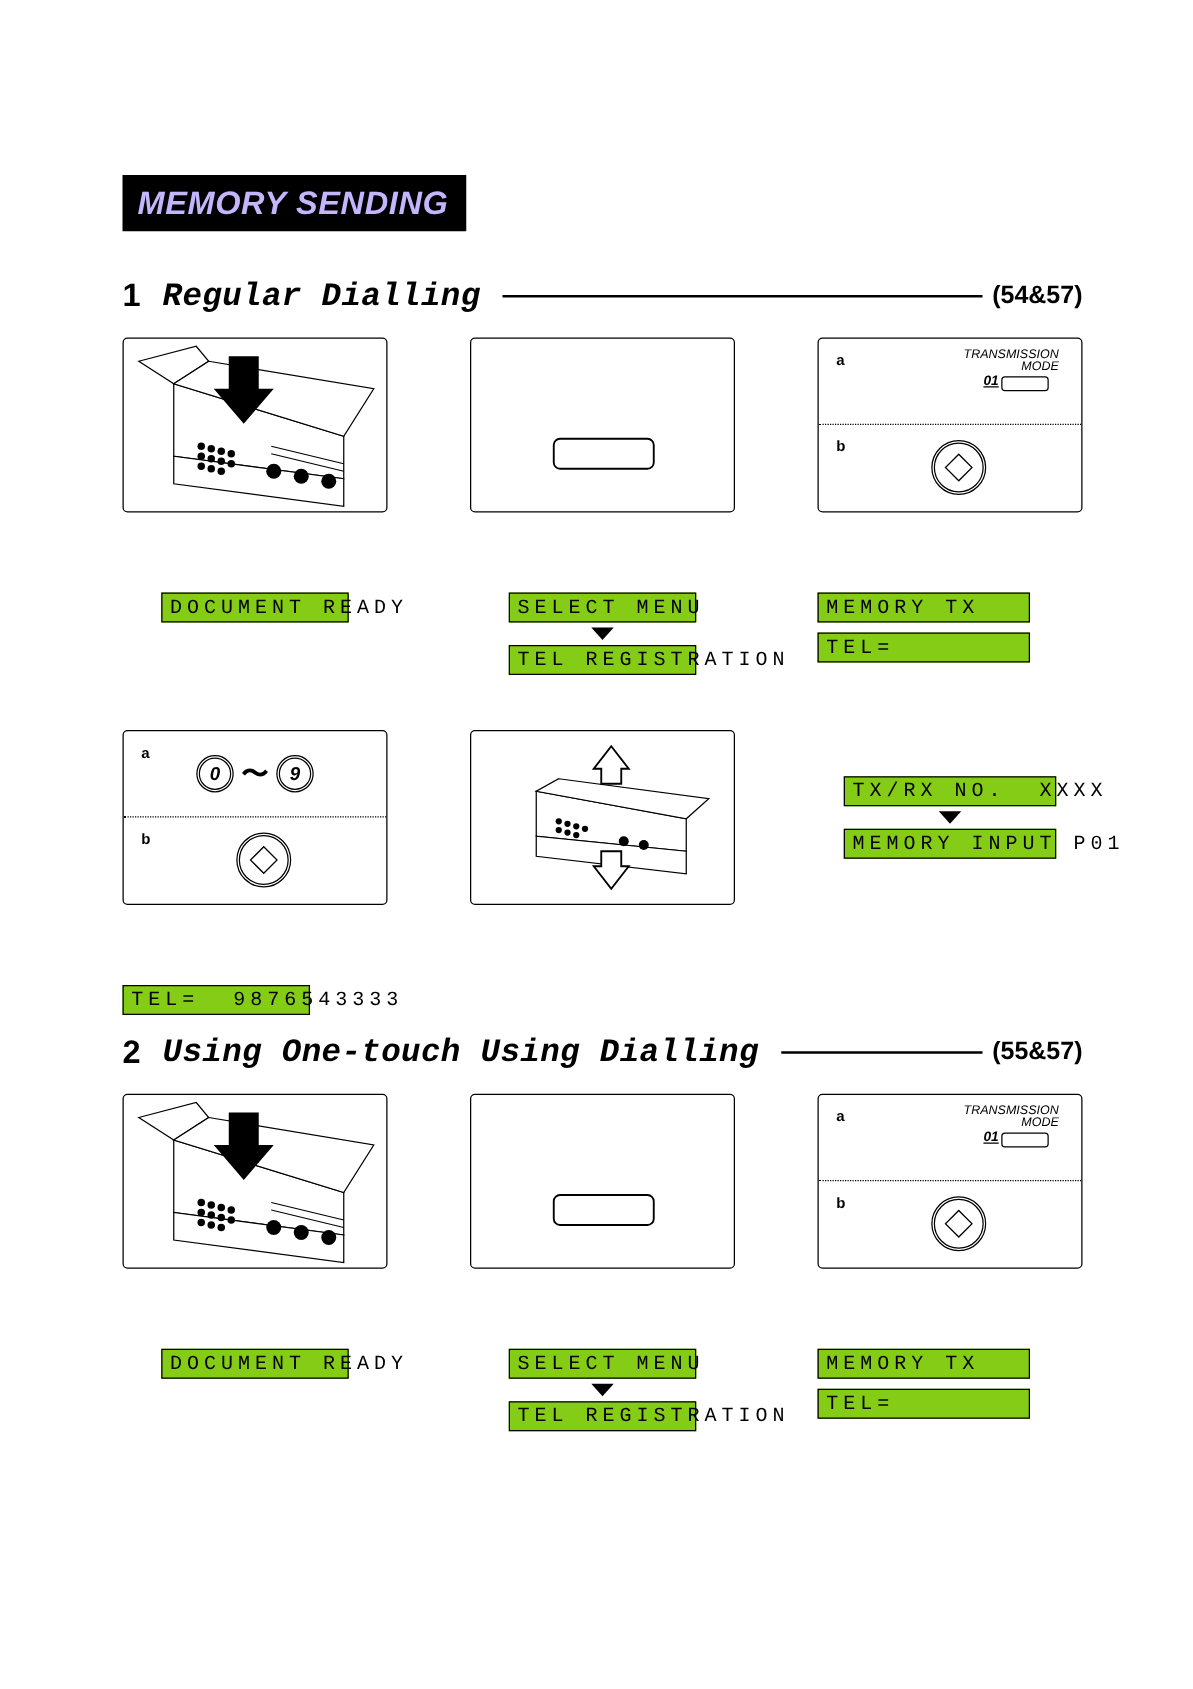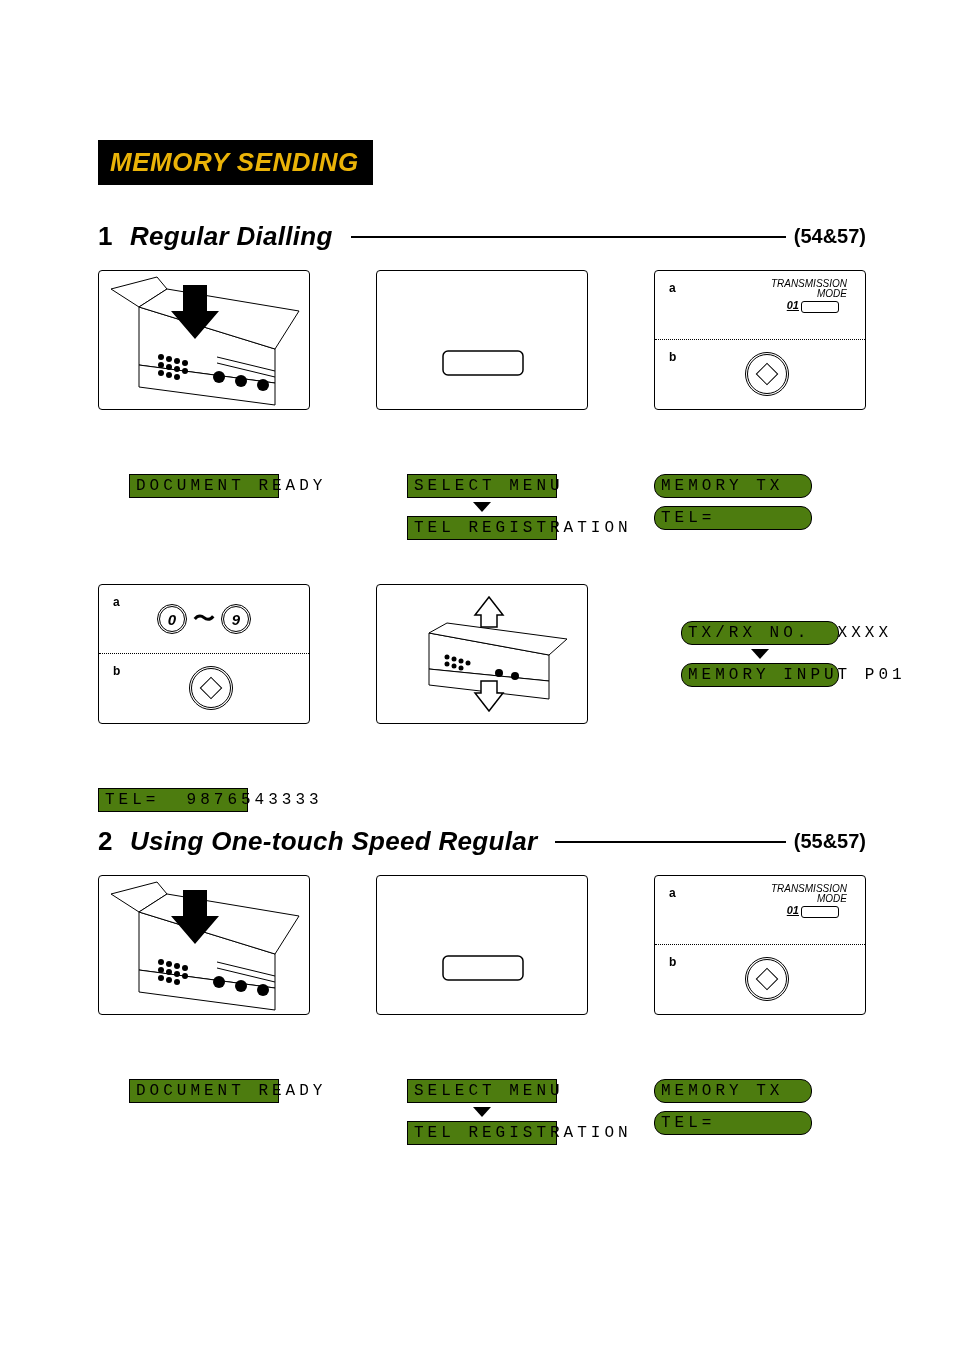--- a/index.html
+++ b/index.html
@@ -7,21 +7,21 @@
     width: 954px;
     height: 1351px;
     background: #fff;
     font-family: Arial, Helvetica, sans-serif;
     padding: 140px 88px 0 98px;
     position: relative;
   }
   .banner {
     display: inline-block;
     background: #000;
-    color: #eab308;
+    color: #c4b5fd;
     font-weight: bold;
     font-style: italic;
     font-size: 26px;
     padding: 7px 14px 7px 12px;
     margin-bottom: 26px;
     font-family: "Arial Narrow", Arial, sans-serif;
     letter-spacing: 0.5px;
   }
   .section-head {
     display: flex;
@@ -29,21 +29,21 @@
     font-weight: bold;
     margin: 10px 0 18px 0;
   }
   .section-head .num {
     font-size: 26px;
     width: 32px;
   }
   .section-head .title {
     font-size: 26px;
     font-style: italic;
-    font-family: Liberation Sans, sans-serif;
+    font-family: Liberation Mono, monospace;
     letter-spacing: 0.3px;
     margin-right: 10px;
   }
   .section-head .rule {
     flex: 1;
     height: 2px;
     background: #000;
     margin: 0 8px;
   }
   .section-head .pageref {
@@ -66,32 +66,32 @@
     position: relative;
     overflow: hidden;
   }
 
   
   .bigarrow { fill: #000; }
 
   
   .lcd {
     border: 1.5px solid #000;
-    background: #4d7c0f;
+    background: #84cc16;
     font-family: "Courier New", monospace;
     font-size: 16px;
     letter-spacing: 4px;
     padding: 2px 6px;
     white-space: pre;
     display: inline-block;
     min-width: 150px;
   }
   .lcd-narrow { width: 150px; }
   .lcd-mid   { width: 148px; }
-  .lcd-wide  { width: 158px; border-radius: 11px; }
+  .lcd-wide  { width: 170px; }
   .tri {
     width: 0; height: 0;
     border-left: 9px solid transparent;
     border-right: 9px solid transparent;
     border-top: 10px solid #000;
     margin: 4px 0 4px 0;
   }
 
   
   .panel3 { padding: 0; }
@@ -288,21 +288,21 @@
   <div class="col lcd-col-left" style="">
     <span class="lcd lcd-narrow">TEL=  9876543333</span>
   </div>
   <div class="col"></div>
   <div class="col"></div>
 </div>
 
 
 <div class="section-head" style="margin-top:12px">
   <span class="num">2</span>
-  <span class="title">Using One-touch Speed Regular</span>
+  <span class="title">Using One-touch Using Dialling</span>
   <span class="rule"></span>
   <span class="pageref">(55&amp;57)</span>
 </div>
 
 
 <div class="row3">
 
   <div class="panel col">
     <svg viewBox="0 0 212 140" width="212" height="140">
       <g class="body">

